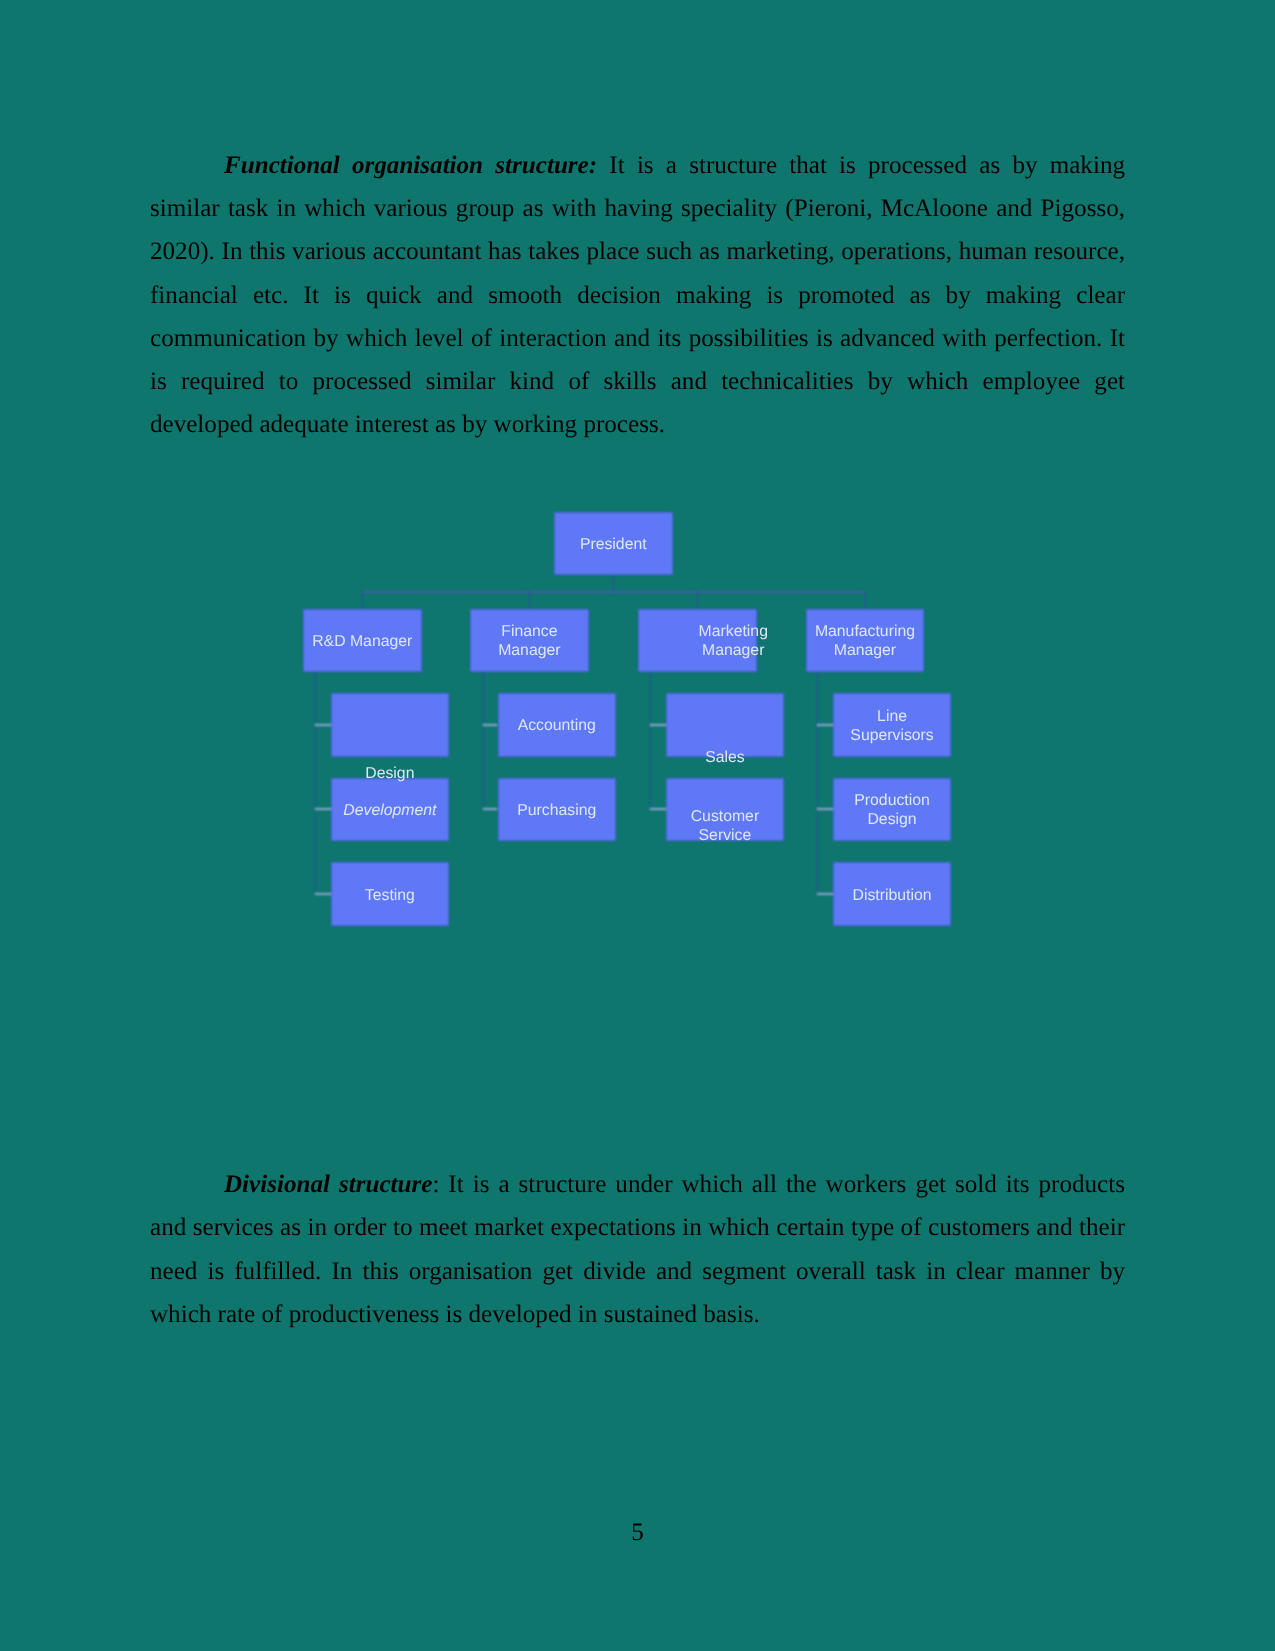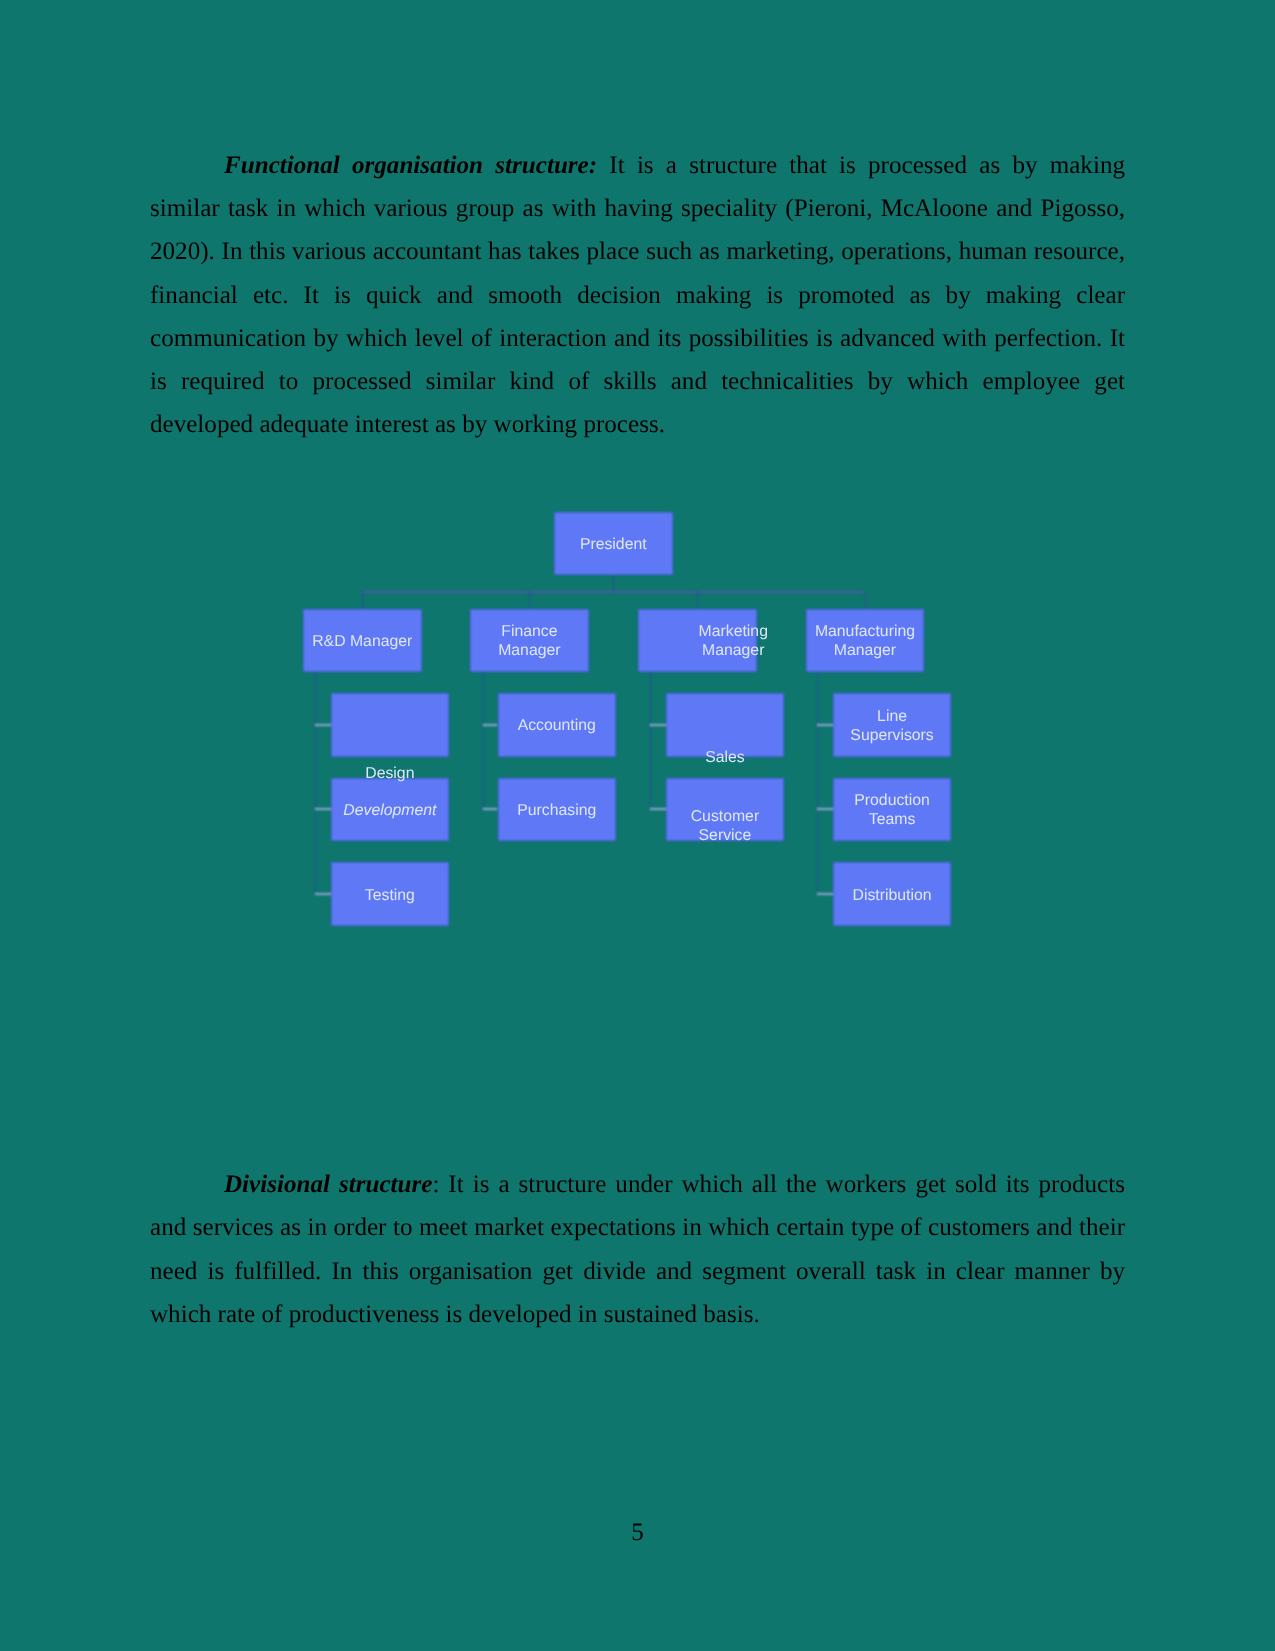--- a/index.html
+++ b/index.html
@@ -179,21 +179,21 @@
         <div class="node-label" style="left: 321.6px; top: 777.5px; font-style: italic;">Development</div>
         <div class="node-label" style="left: 321.6px; top: 862.4px;">Testing</div>
         <div class="node-label" style="left: 488.5px; top: 693.1px;">Accounting</div>
         <div class="node-label" style="left: 488.5px; top: 777.5px;">Purchasing</div>
         <div class="node-label" style="left: 656.7px; top: 693.1px; margin-top: 32px;">Sales</div>
         <div class="node-label" style="left: 656.7px; top: 777.5px; margin-top: 16px;">Customer
 Service</div>
         <div class="node-label" style="left: 823.8px; top: 693.1px;">Line
 Supervisors</div>
         <div class="node-label" style="left: 823.8px; top: 777.5px;">Production
-Teams</div>
+Design</div>
         <div class="node-label" style="left: 823.8px; top: 862.4px;">Distribution</div>
       </div>
   </div>
 
   <p class="body-text" id="para2"><span class="indent"></span><span class="lead-term">Divisional structure</span><span>: It is a structure under which all the workers get sold its products and services as in order to meet market expectations in which certain type of customers and their need is fulfilled. In this organisation get divide and segment overall task in clear manner by which rate of productiveness is developed in sustained basis.</span></p>
 
   <div class="page-number">5</div>
 
 </div>
 

